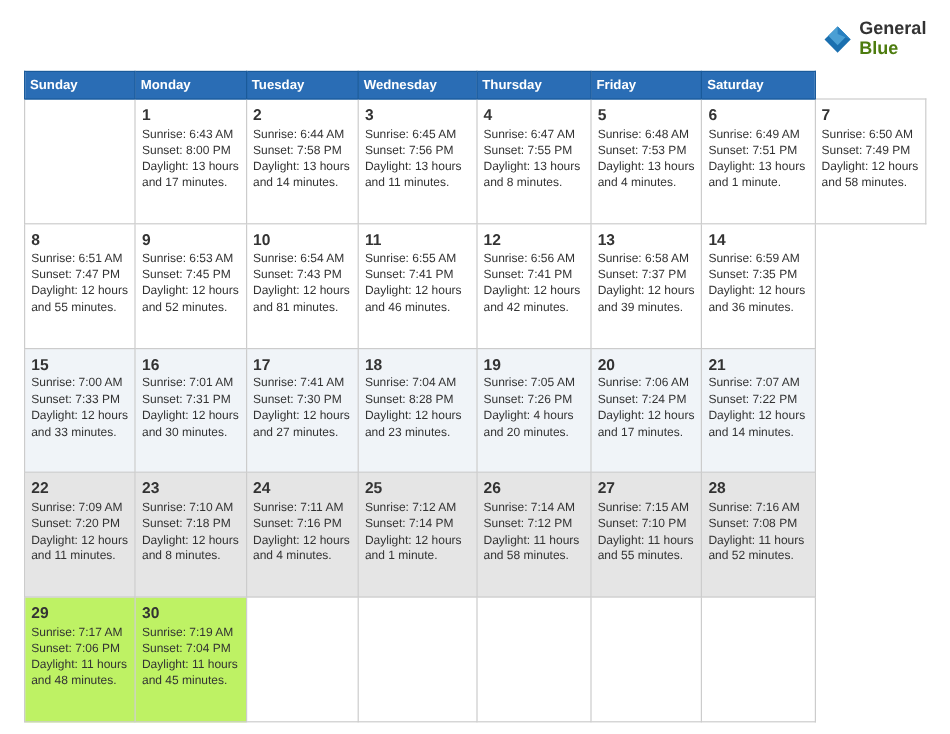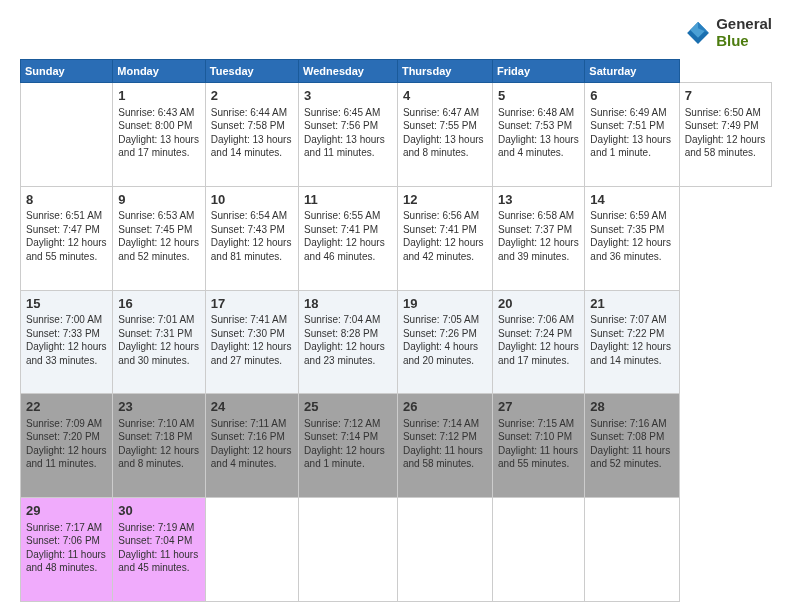--- a/index.html
+++ b/index.html
@@ -80,22 +80,22 @@
       font-size: 13px;
       font-weight: bold;
       display: block;
       margin-bottom: 1px;
     }
     .empty-cell {
       background: #fff !important;
     }
     .calendar tr:nth-child(2) td { background: #fff; }
     .calendar tr:nth-child(3) td { background: #f0f4f8; margin-left: 24px; }
-    .calendar tr:nth-child(4) td { background: #a3a3a3; }
-    .calendar tr:nth-child(5) td { background: #f0abfc; }
+    .calendar tr:nth-child(4) td { background: #e5e5e5; }
+    .calendar tr:nth-child(5) td { background: #bef264; }
     .calendar tr:nth-child(6) td { background: #fff; }
     .calendar tr:nth-child(7) td { background: #f0f4f8; }
   </style>
 </head>
 <body>
 
 <div class="page">
   <div class="header">
     <div class="logo">
       <svg class="logo-icon" viewBox="0 0 36 36">

